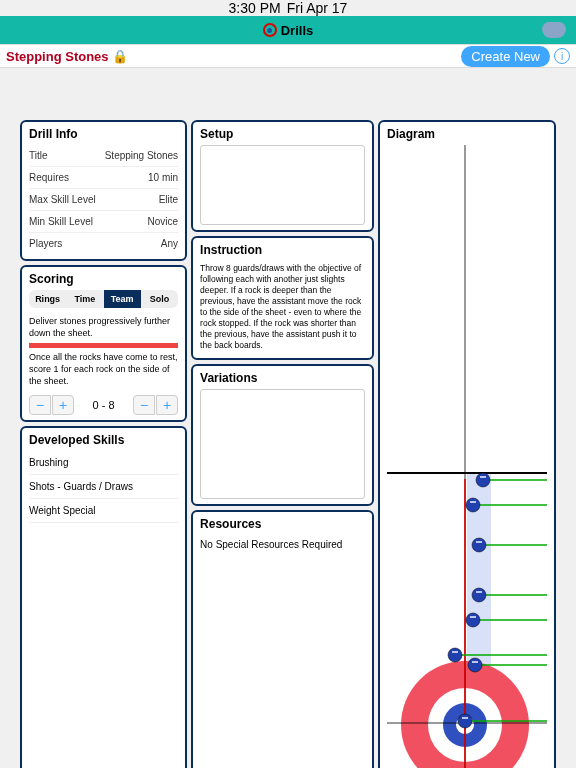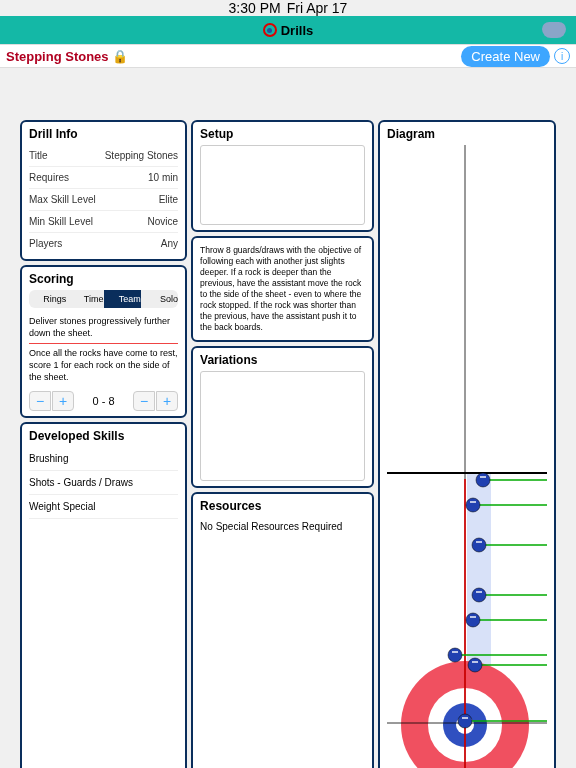--- a/index.html
+++ b/index.html
@@ -21,23 +21,23 @@
 .col1 { width: 190px; }
 .col2 { width: 208px; }
 .col3 { width: 178px; flex: 1; border-radius: 9px; }
 .panel { background: #fff; border: 2px solid #0a2e5c; border-radius: 6px; padding: 5px 7px; }
 .panel-title { font-weight: 700; font-size: 12px; margin-bottom: 4px; }
 .info-row { display: flex; justify-content: space-between; padding: 5px 0; border-bottom: 1px solid #eee; font-size: 10px; }
 .info-row:last-child { border-bottom: none; }
 .info-label { color: #333; }
 .info-value { color: #333; }
 .seg-control { display: flex; background: #eee; border-radius: 6px; overflow: hidden; margin: 4px 0; font-size: 9px; }
-.seg-item { flex: 1; text-align: right; padding: 4px 0; cursor: pointer; }
+.seg-item { flex: 1; text-align: center; padding: 4px 0; cursor: pointer; font-weight: bold; }
 .seg-item.active { background: #0a2e5c; color: #fff; }
-.score-text { font-size: 9px; padding: 4px 0; border-bottom: 1px solid #ef4444; line-height: 1.3; }
+.score-text { font-size: 9px; padding: 4px 0; border-bottom: 5px solid #ef4444; line-height: 1.3; }
 .score-controls { display: flex; align-items: center; justify-content: space-between; margin-top: 4px; }
 .score-btn-group { display: flex; gap: 1px; }
 .score-btn { width: 22px; height: 20px; border: 1px solid #ccc; background: #f5f5f5; color: #3ea6ff; display: flex; align-items: center; justify-content: center; font-size: 14px; cursor: pointer; }
 .score-btn:first-child { border-radius: 4px 0 0 4px; }
 .score-btn:last-child { border-radius: 0 4px 4px 0; }
 .score-range { font-size: 11px; }
 .skills-list .skill-row { padding: 6px 0; border-bottom: 1px solid #eee; font-size: 10px; }
 .text-area { border: 1px solid #ccc; border-radius: 3px; min-height: 60px; padding: 3px; font-size: 8.5px; line-height: 1.3; margin-top: 2px; }
 .instruction-text { font-size: 8.5px; line-height: 1.3; padding: 2px 0; }
 .resources-text { font-size: 10px; padding: 4px 0; }
@@ -150,20 +150,21 @@
         </div>
     </div>
   </div>
 
   <div class="col col2">
     <div class="panel">
       <div class="panel-title">Setup</div>
       <div class="text-area" style="min-height:80px"></div>
     </div>
     <div class="panel">
+      <div class="panel-title">Instruction</div>
       <div class="instruction-text">Throw 8 guards/draws with the objective of following each with another just slights deeper. If a rock is deeper than the previous, have the assistant move the rock to the side of the sheet - even to where the rock stopped. If the rock was shorter than the previous, have the assistant push it to the back boards.</div>
     </div>
     <div class="panel">
       <div class="panel-title">Variations</div>
       <div class="text-area" style="min-height:110px"></div>
     </div>
     <div class="panel fill-remaining">
       <div class="panel-title">Resources</div>
       <div class="resources-text">No Special Resources Required</div>
     </div>

